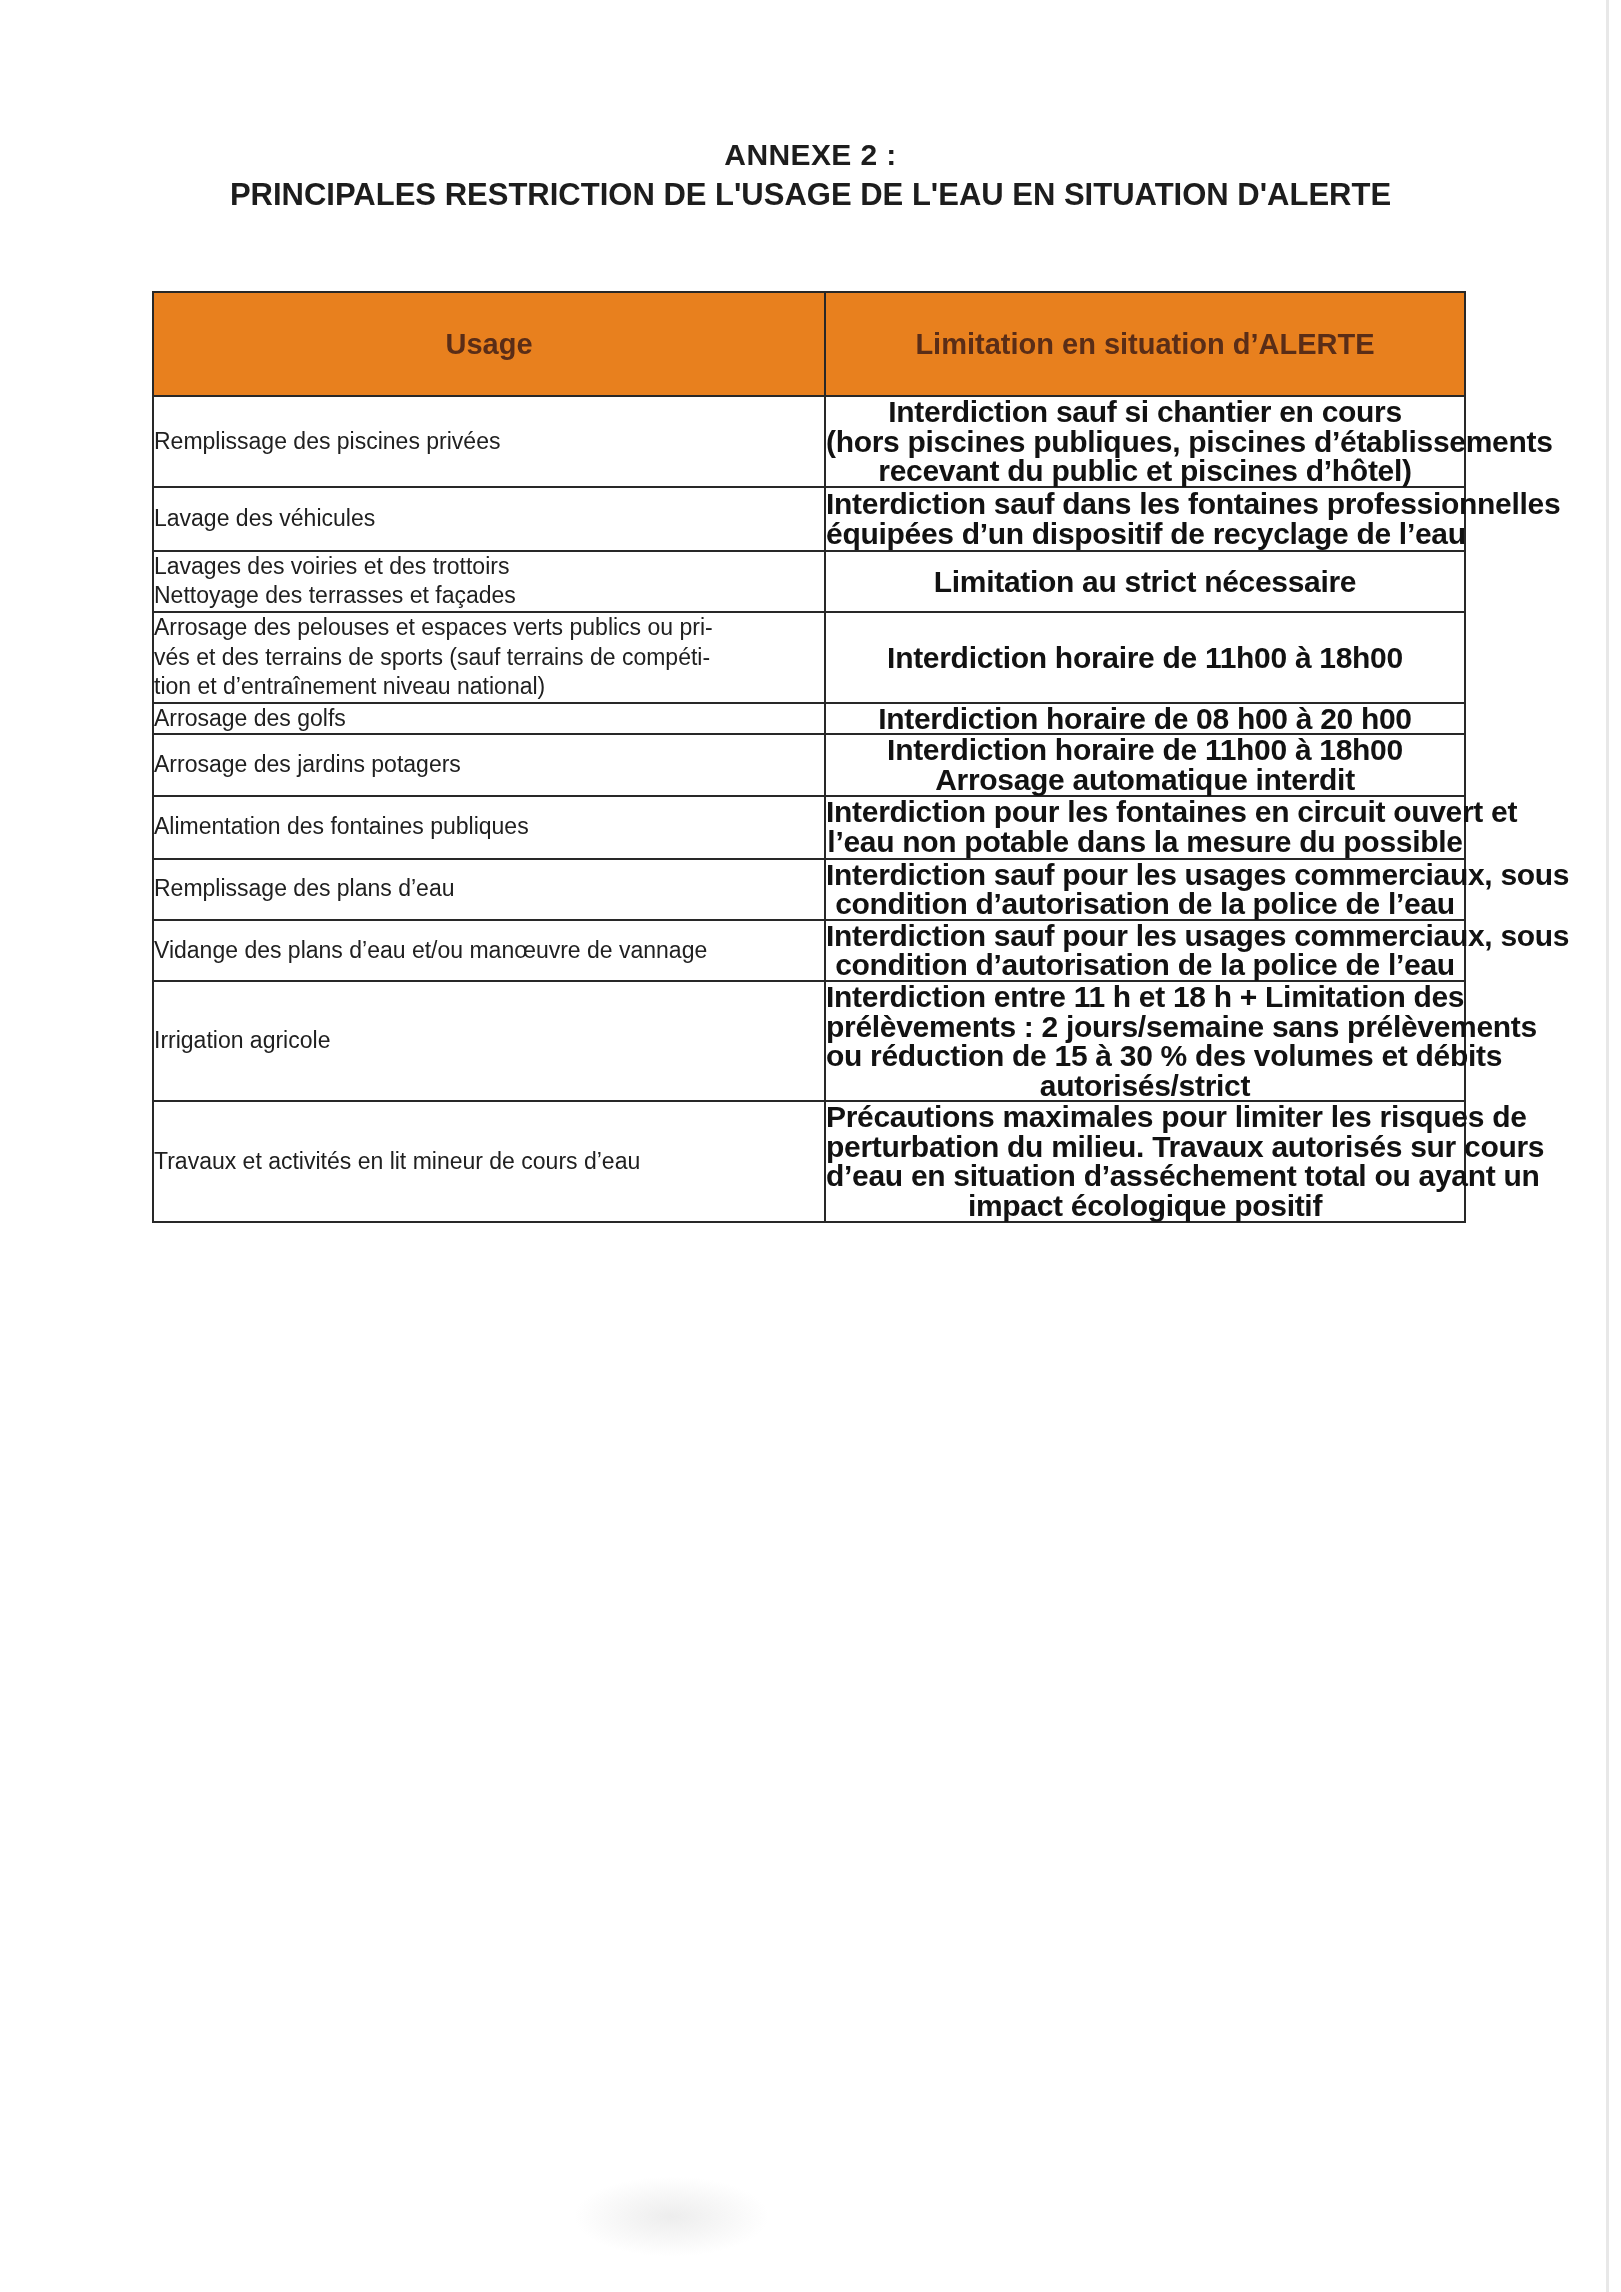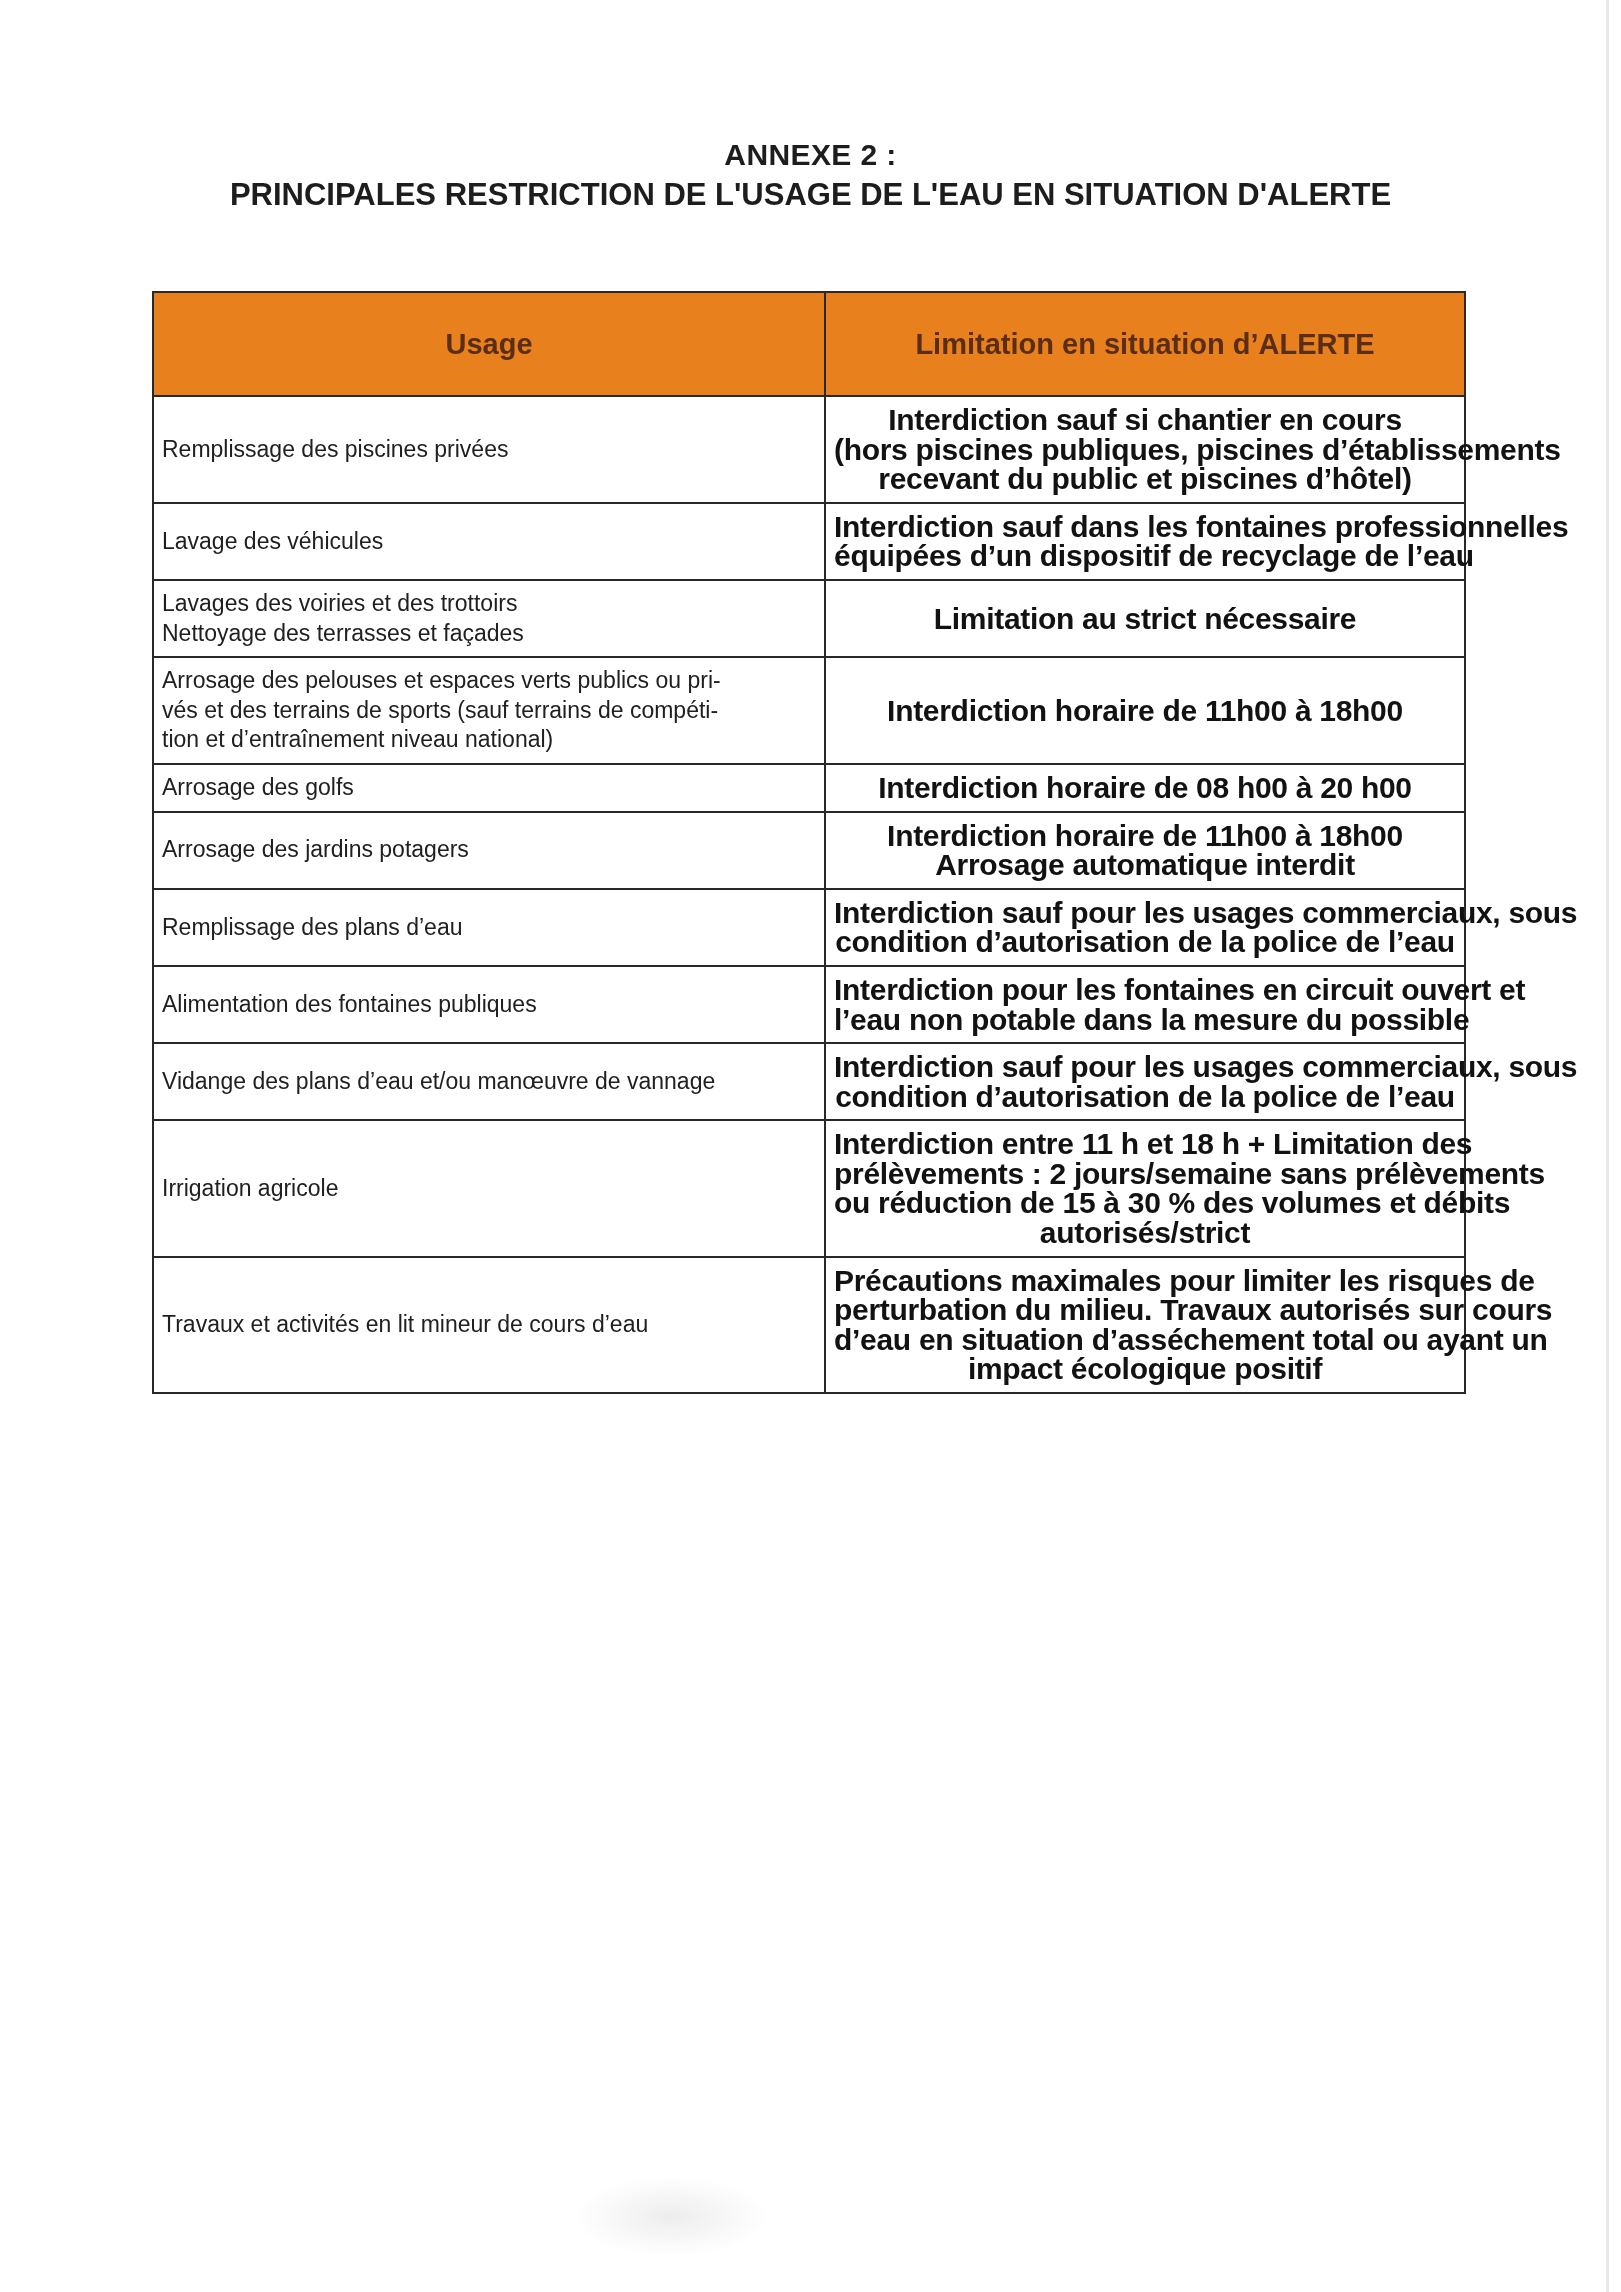--- a/index.html
+++ b/index.html
@@ -26,21 +26,21 @@
   table.restrictions{
     position:absolute;left:152px;top:291px;width:1312px;
     border-collapse:collapse;table-layout:fixed;
     color:var(--text);
   }
   table.restrictions col.c1{width:672px;}
   table.restrictions col.c2{width:640px;}
   table.restrictions th, table.restrictions td{
     border:2.7px solid var(--border);
     vertical-align:middle;
-    padding:8px;
+    padding:0;
   }
   table.restrictions thead tr{height:104px;}
   table.restrictions th{
     background:var(--header-bg);
     color:var(--header-text);
     font-size:29px;font-weight:bold;text-align:center;
   }
   td.usage{
     text-align:left;
     padding-left:12.5px;
@@ -137,36 +137,36 @@
         </tr>
         <tr style="height: 60px;">
           <td class="usage">
             <div class="line">Arrosage des jardins potagers</div>
           </td>
           <td class="limitation">
             <div class="line">Interdiction horaire de 11h00 à 18h00</div>
             <div class="line">Arrosage automatique interdit</div>
           </td>
         </tr>
+        <tr style="height: 63px;">
+          <td class="usage">
+            <div class="line">Alimentation des fontaines publiques</div>
+          </td>
+          <td class="limitation">
+            <div class="line">Interdiction pour les fontaines en circuit ouvert et</div>
+            <div class="line">l’eau non potable dans la mesure du possible</div>
+          </td>
+        </tr>
         <tr style="height: 56px;">
           <td class="usage">
             <div class="line">Remplissage des plans d’eau</div>
           </td>
           <td class="limitation">
             <div class="line">Interdiction sauf pour les usages commerciaux, sous</div>
             <div class="line">condition d’autorisation de la police de l’eau</div>
-          </td>
-        </tr>
-        <tr style="height: 63px;">
-          <td class="usage">
-            <div class="line">Alimentation des fontaines publiques</div>
-          </td>
-          <td class="limitation">
-            <div class="line">Interdiction pour les fontaines en circuit ouvert et</div>
-            <div class="line">l’eau non potable dans la mesure du possible</div>
           </td>
         </tr>
         <tr style="height: 58px;">
           <td class="usage">
             <div class="line">Vidange des plans d’eau et/ou manœuvre de vannage</div>
           </td>
           <td class="limitation">
             <div class="line">Interdiction sauf pour les usages commerciaux, sous</div>
             <div class="line">condition d’autorisation de la police de l’eau</div>
           </td>

